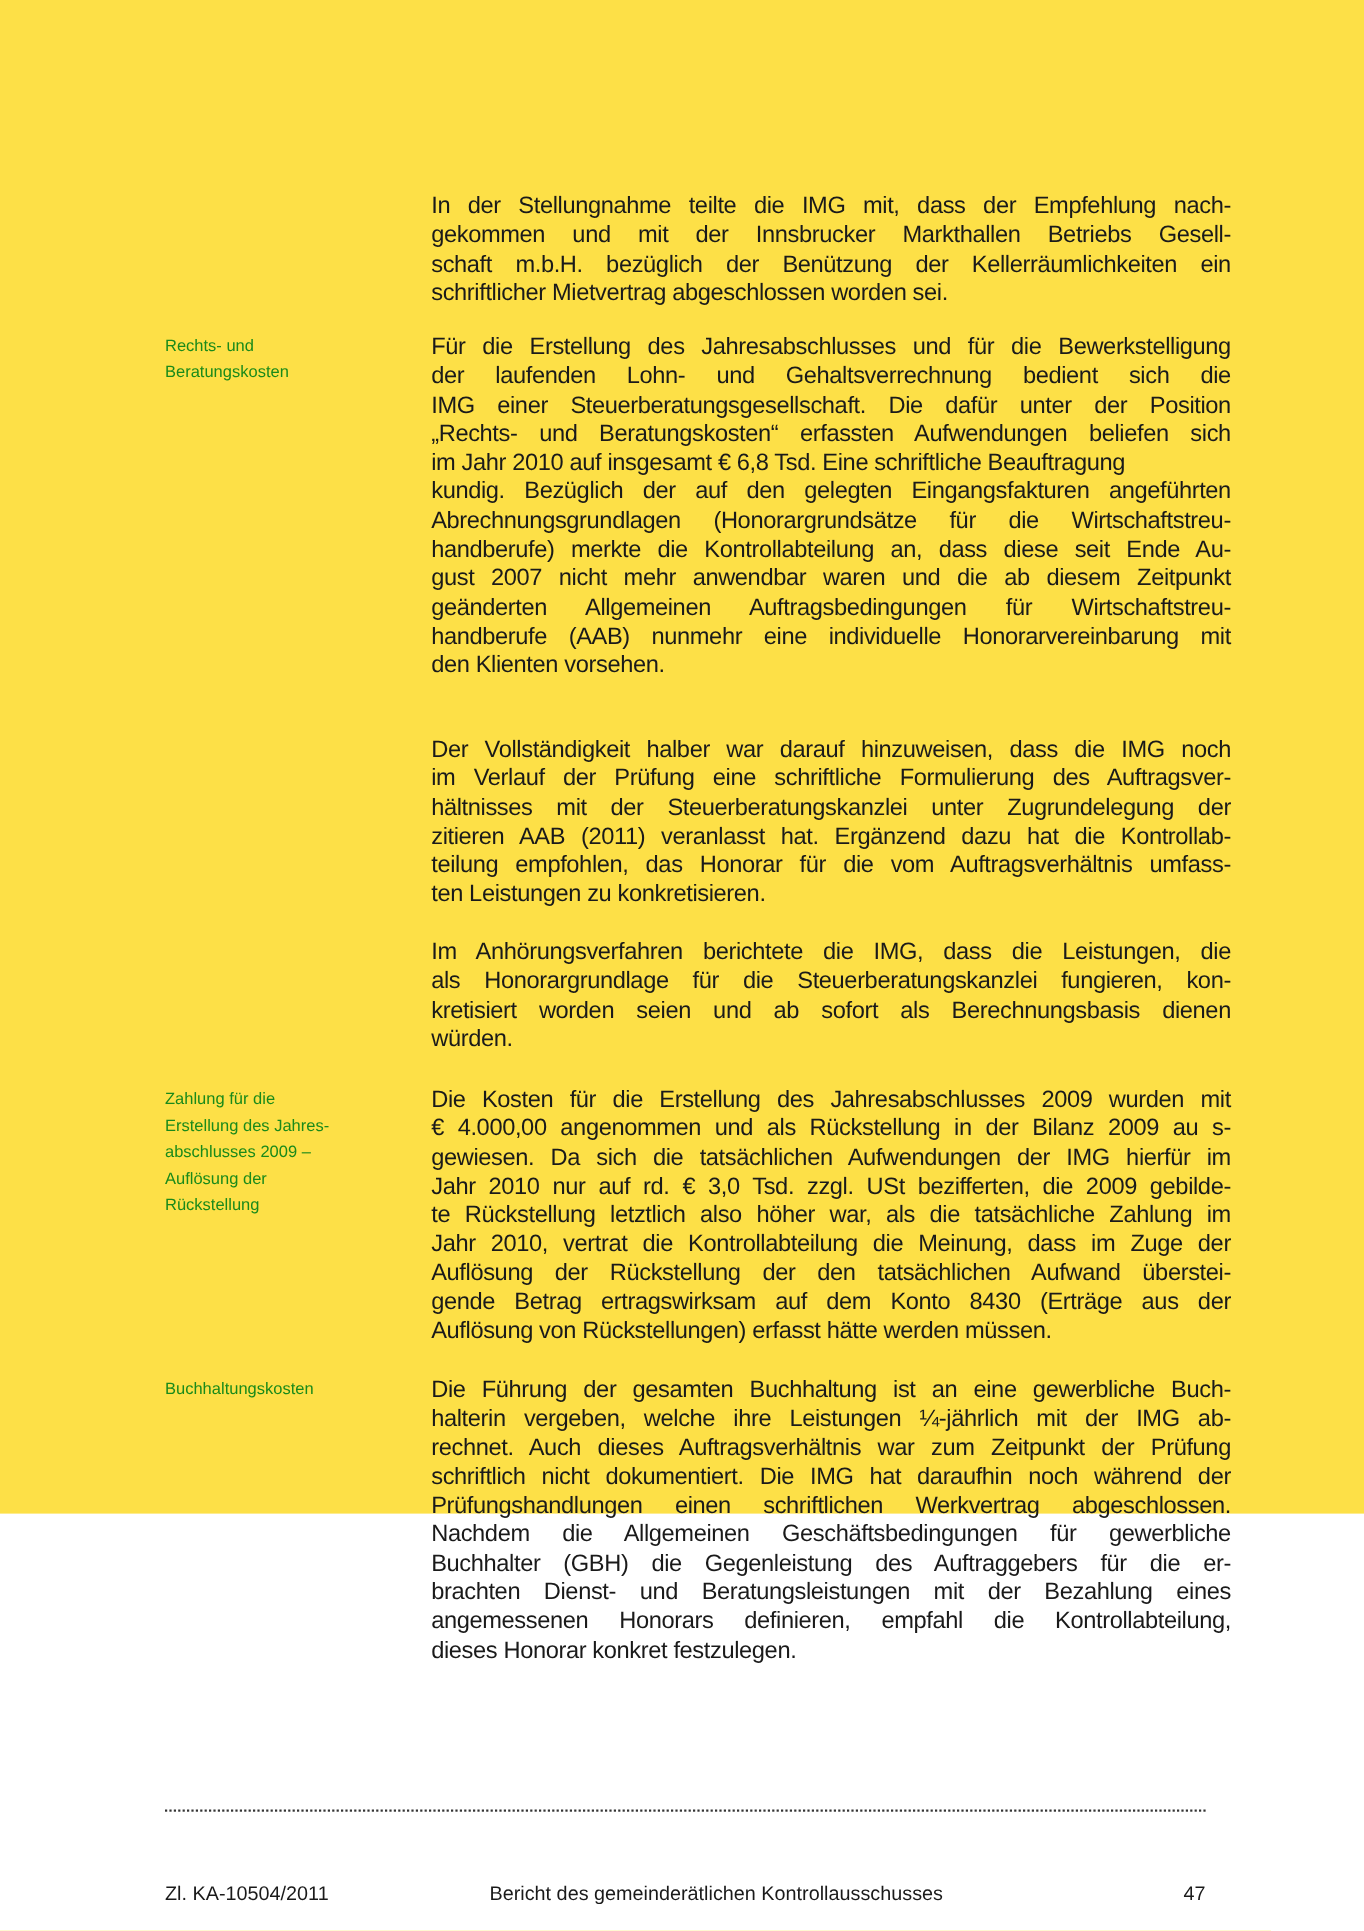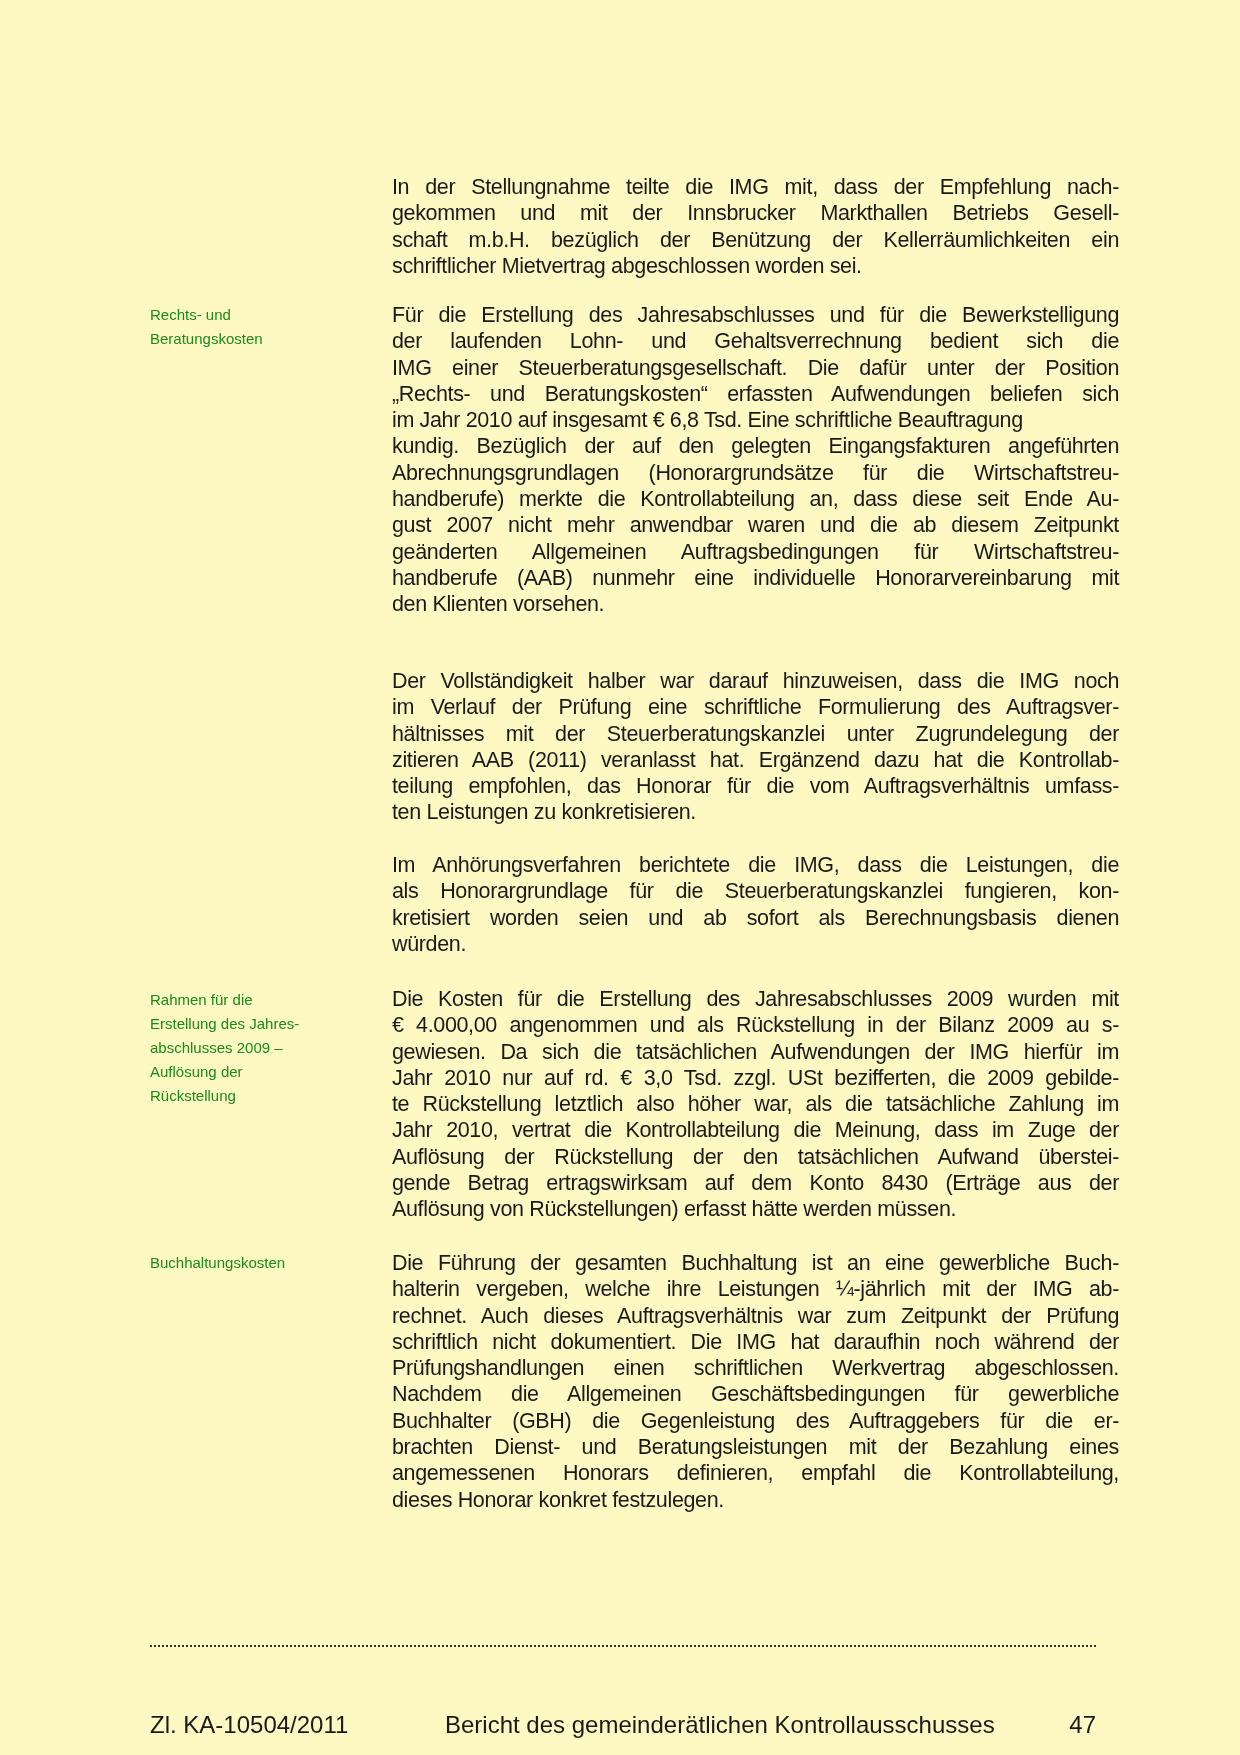--- a/index.html
+++ b/index.html
@@ -1,37 +1,37 @@
 <!DOCTYPE html>
 <html><head>
 <meta charset="utf-8">
 <style>
   html, body { margin: 0; padding: 0; background: #ffffff; }
   body { width: 1240px; height: 1755px; position: relative; overflow: hidden; }
-  .page { position: absolute; left: 0; top: 0; width: 1240px; height: 1755px; background: #fef9c3; }
+  .page { position: absolute; left: 0; top: 0; width: 1240px; height: 1376px; background: #fde047; }
   .margin-note {
     position: absolute; left: 150px; width: 220px;
     font-family: "Liberation Sans", sans-serif;
     font-size: 15px; line-height: 24px; color: #1a8a1a;
   }
   .body-text {
     position: absolute; left: 392px; width: 727px;
     font-family: "Liberation Sans", sans-serif;
     font-size: 21.5px; line-height: 26.3px; color: #1a1a1a;
     letter-spacing: -0.35px;
   }
   .line { display: block; white-space: nowrap; text-align: justify; text-align-last: justify; height: 26.3px; overflow: visible; }
   .line.last { text-align-last: left; }
   .footer-rule {
     position: absolute; left: 150px; top: 1645px; width: 946px; height: 0;
     border-bottom: 2px dotted #333;
   }
   .footer {
     position: absolute; left: 150px; top: 1711px; width: 946px; height: 26px;
-    font-family: "Liberation Sans", sans-serif; font-size: 24px; color: #1a1a1a;
+    font-family: "Liberation Sans", sans-serif; font-size: 18px; color: #1a1a1a;
   }
   .footer .ref { position: absolute; left: 0; top: 0; }
   .footer .title { position: absolute; left: 295px; top: 0; text-align: right; }
   .footer .pagenum { position: absolute; right: 0; top: 0; }
 </style>
 </head>
 <body>
 
 <div class="page">
 
@@ -69,21 +69,21 @@
     <span class="line last">ten Leistungen zu konkretisieren.</span>
   </div>
   <div class="body-text" style="top:852px;">
     <span class="line">Im Anhörungsverfahren berichtete die IMG, dass die Leistungen, die</span>
     <span class="line">als Honorargrundlage für die Steuerberatungskanzlei fungieren, kon-</span>
     <span class="line">kretisiert worden seien und ab sofort als Berechnungsbasis dienen</span>
     <span class="line last">würden.</span>
   </div>
 
   <div class="margin-note" style="top:988px;">
-    <div>Rahmen für die</div>
+    <div>Zahlung für die</div>
     <div>Erstellung des Jahres-</div>
     <div>abschlusses 2009 –</div>
     <div>Auflösung der</div>
     <div>Rückstellung</div>
   </div>
   <div class="body-text" style="top:986px;">
     <span class="line">Die Kosten für die Erstellung des Jahresabschlusses 2009 wurden mit</span>
     <span class="line">€ 4.000,00 angenommen und als Rückstellung in der Bilanz 2009 au s-</span>
     <span class="line">gewiesen. Da sich die tatsächlichen Aufwendungen der IMG hierfür im</span>
     <span class="line">Jahr 2010 nur auf rd. € 3,0 Tsd. zzgl. USt bezifferten, die 2009 gebilde-</span>

